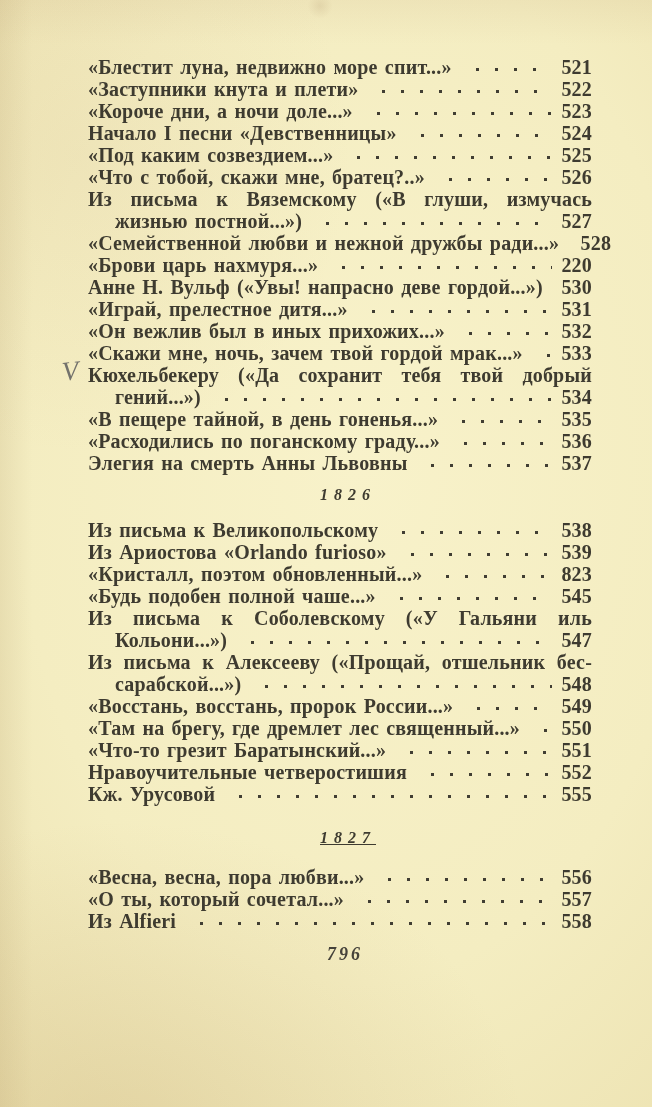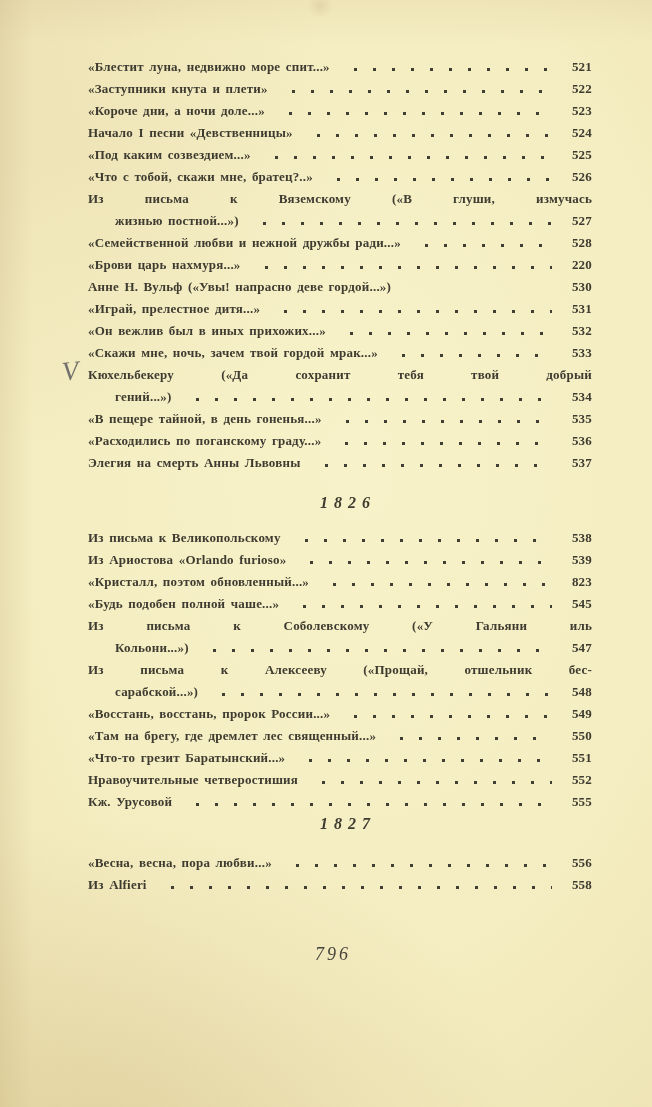--- a/index.html
+++ b/index.html
@@ -23,21 +23,21 @@
   }
   .toc {
     position: absolute;
     left: 88px; top: 56px; width: 504px;
   }
   .row {
     display: flex;
     align-items: baseline;
     height: 22px;
     line-height: 22px;
-    font-size: 13px;
+    font-size: 20px;
     font-weight: bold;
     word-spacing: 2px;
     white-space: nowrap;
     letter-spacing: 0.2px;
   }
   .row .title { flex: 0 0 auto; }
   .row.indent .title { padding-left: 27px; }
   .row.full {
     display: block;
     white-space: normal;
@@ -63,28 +63,28 @@
   .heading {
     text-align: center;
     font-style: italic;
     font-weight: bold;
     font-size: 16px;
     letter-spacing: 6px;
     padding-left: 16px;
     height: 22px;
     line-height: 22px;
   }
-  .section:nth-child(2) .heading { margin-top: 18px; margin-bottom: 13px; }
-  .section:nth-child(3) .heading { margin-bottom: 17px; }
+  .section:nth-child(2) .heading { margin-top: 10px; margin-bottom: 13px; }
+  .section:nth-child(3) .heading { margin-top: 22px; margin-bottom: 17px; text-decoration: underline; }
   .footer-page-number {
     position: absolute;
-    left: 76px; top: 944px; width: 504px;
+    left: 88px; top: 944px; width: 504px;
     text-align: center;
     font-style: italic;
-    font-weight: normal;
+    font-weight: bold;
     font-size: 18px;
     letter-spacing: 3px;
     padding-left: 10px;
     box-sizing: border-box;
     color: #45423a;
   }
   .margin-mark {
     position: absolute;
     left: 62px; top: 356px;
     font-size: 27px;
@@ -251,20 +251,25 @@
         </div>
       </div>
       <div class="section">
         <div class="heading">1827</div>
         <div class="row">
           <span class="title">«Весна, весна, пора любви...»</span>
           <span class="dots"></span>
           <span class="pagecol">556</span>
         </div>
         <div class="row">
+          <span class="title">«О ты, который сочетал...»</span>
+          <span class="dots"></span>
+          <span class="pagecol">557</span>
+        </div>
+        <div class="row">
           <span class="title">Из Alfieri</span>
           <span class="dots"></span>
           <span class="pagecol">558</span>
         </div>
       </div>
     </div>
 
   <div class="footer-page-number">796</div>
 </div>
 

